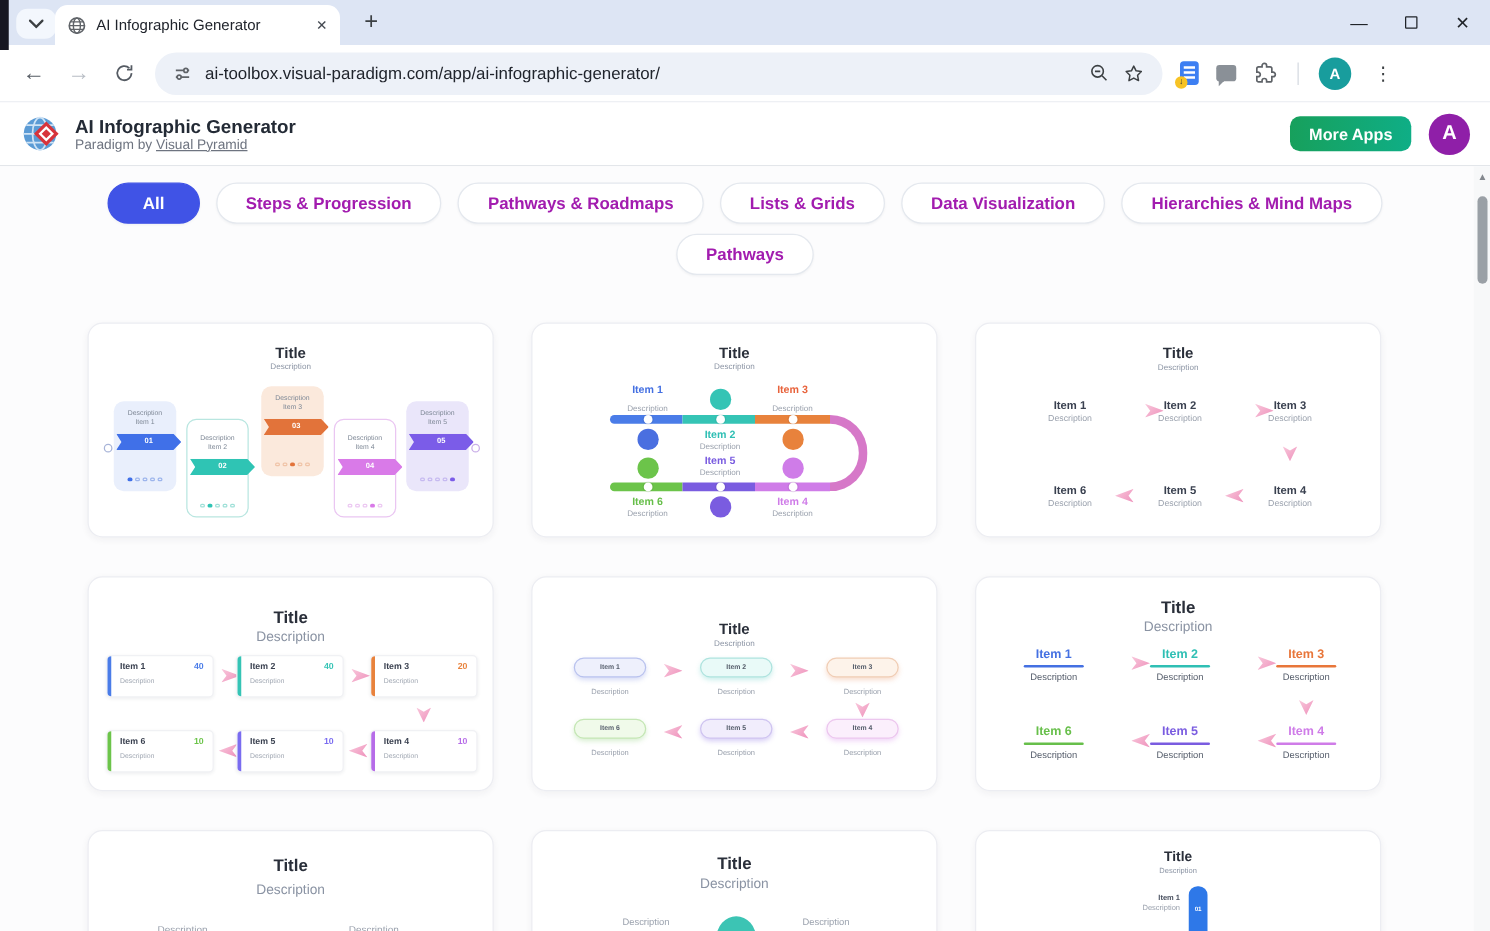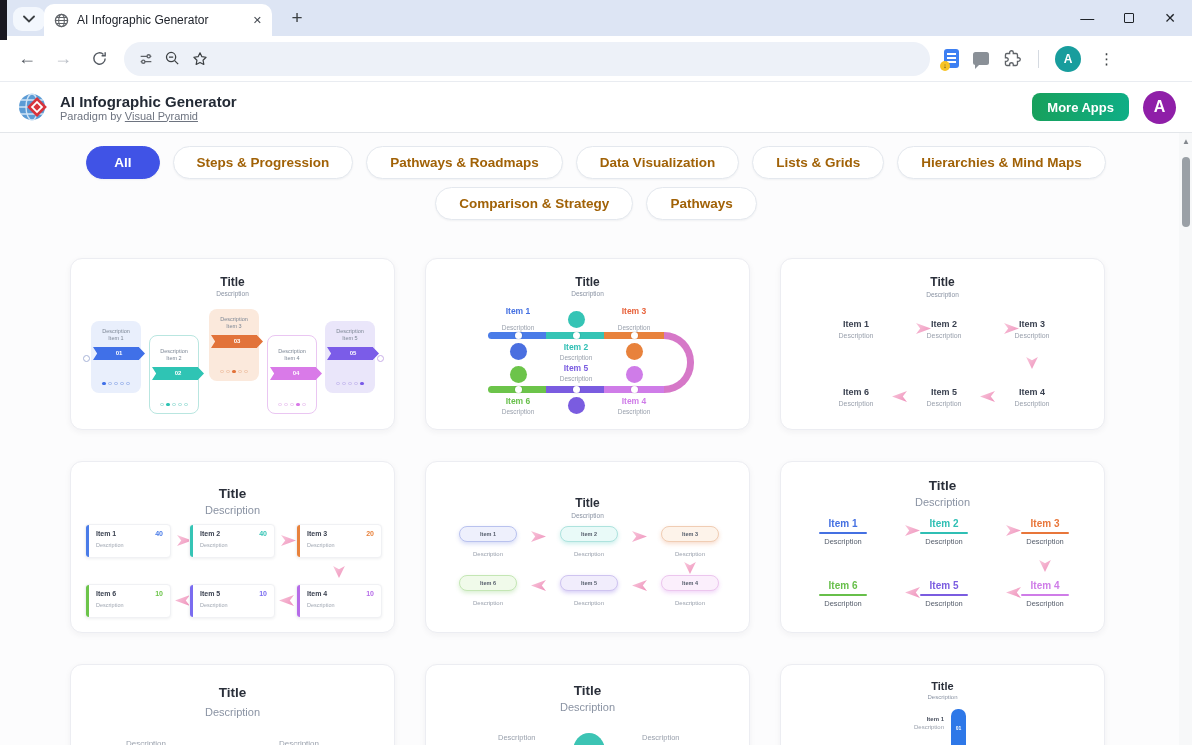--- a/index.html
+++ b/index.html
@@ -36,21 +36,21 @@
   .appsub a{color:#6e7480;text-decoration:underline}
   .moreapps{height:28px;padding:0 15px;border:none;border-radius:8px;background:linear-gradient(90deg,#17a05c,#0fae86);color:#fff;font-size:13px;font-weight:bold;font-family:"Liberation Sans",sans-serif}
   .hdr-avatar{width:33px;height:33px;border-radius:50%;background:#8f1fa8;color:#fff;font-weight:bold;font-size:16px;display:flex;align-items:center;justify-content:center;margin-left:14px}
   
   .content{position:relative;height:612px;background:#fcfcfd;overflow:hidden}
   .sbtrack{position:absolute;right:0;top:0;width:13px;height:100%;background:#f7f8f9;z-index:5}
   .sbarrow{position:absolute;right:2px;top:4px;font-size:8px;color:#83888e}
   .sbthumb{position:absolute;right:2px;top:24px;width:8px;height:70px;border-radius:4px;background:#9aa0a6}
   .chipswrap{padding-top:13px;display:flex;flex-direction:column;gap:8px;align-items:center}
   .chiprow{display:flex;gap:13px}
-  .chip{height:33px;padding:0 23px;border-radius:17px;background:#fff;border:1px solid #e4e8ee;box-shadow:0 1px 2px rgba(20,30,50,.05);font-size:13.5px;font-weight:600;color:#a16207;display:flex;align-items:center;font-family:"Liberation Sans",sans-serif}
+  .chip{height:33px;padding:0 23px;border-radius:17px;background:#fff;border:1px solid #e4e8ee;box-shadow:0 1px 2px rgba(20,30,50,.05);font-size:13.5px;font-weight:600;color:#a21caf;display:flex;align-items:center;font-family:"Liberation Sans",sans-serif}
   .chip.active{background:#4053e6;border-color:#4053e6;color:#fff;padding:0 27px}
   .grid{position:absolute;left:70px;top:125px;display:grid;grid-template-columns:repeat(3,325px);gap:31px 30px}
   .card{position:relative;width:325px;height:172px;background:#fff;border:1px solid #ecedf2;border-radius:12px;box-shadow:0 2px 6px rgba(30,40,60,.05);overflow:hidden}
   .ct{position:absolute;left:0;width:100%;text-align:center;font-weight:bold;color:#2a2f3a}
   .cd{position:absolute;left:0;width:100%;text-align:center;color:#8a93a3}
   .t12{font-size:12px}.t13{font-size:13.5px}.t11{font-size:11px}
   .d6{font-size:6.5px}.d11{font-size:11px}
   .abs{position:absolute}
   
   .ar{width:15px;height:13px;background:linear-gradient(135deg,#f9cadd,#ee8fba)}
@@ -122,20 +122,21 @@
         <path d="M20 12a8 8 0 1 1-2.4-5.7" fill="none" stroke="#555b63" stroke-width="2"></path>
         <path d="M20 3v5h-5" fill="none" stroke="#555b63" stroke-width="2"></path>
       </svg>
   </span>
   <div class="omnibox">
     <svg width="16" height="16" viewBox="0 0 24 24">
         <path d="M4 8h10M18 8h2M4 16h2M10 16h10" stroke="#5f6368" stroke-width="2" fill="none"></path>
         <circle cx="16" cy="8" r="2.4" fill="none" stroke="#5f6368" stroke-width="2"></circle>
         <circle cx="8" cy="16" r="2.4" fill="none" stroke="#5f6368" stroke-width="2"></circle>
       </svg>
+    <span class="url">ai-toolbox.visual-paradigm.com/app/ai-infographic-generator/</span>
     <svg width="17" height="17" viewBox="0 0 24 24">
         <circle cx="10" cy="10" r="6.5" fill="none" stroke="#3c4043" stroke-width="1.8"></circle>
         <path d="M15 15l5 5M7 10h6" stroke="#3c4043" stroke-width="1.8" fill="none"></path>
       </svg>
     <svg width="18" height="18" viewBox="0 0 24 24">
         <path d="M12 3.8l2.5 5.1 5.6.8-4 4 1 5.6-5.1-2.7-5.1 2.7 1-5.6-4-4 5.6-.8z" fill="none" stroke="#3c4043" stroke-width="1.6" stroke-linejoin="round"></path>
       </svg>
   </div>
   <div class="extrow">
     <span class="docicon">
@@ -175,26 +176,25 @@
   <div class="sbtrack">
     <span class="sbarrow">▲</span>
     <span class="sbthumb"></span>
   </div>
 
   <div class="chipswrap">
     <div class="chiprow">
       <button class="chip active">All</button>
       <button class="chip">Steps &amp; Progression</button>
       <button class="chip">Pathways &amp; Roadmaps</button>
+      <button class="chip">Lists &amp; Grids</button>
       <button class="chip">Data Visualization</button>
-      <button class="chip">Lists &amp; Grids</button>
       <button class="chip">Hierarchies &amp; Mind Maps</button>
     </div>
     <div class="chiprow">
-      <button class="chip">Comparison &amp; Strategy</button>
       <button class="chip">Pathways</button>
     </div>
   </div>
 
   <div class="grid">
 
     <div class="card">
       <div class="ct t12" style="top:16px">Title</div>
       <div class="cd d6" style="top:31px">Description</div>
       <span class="ring" style="left:12px;top:96px"></span>

